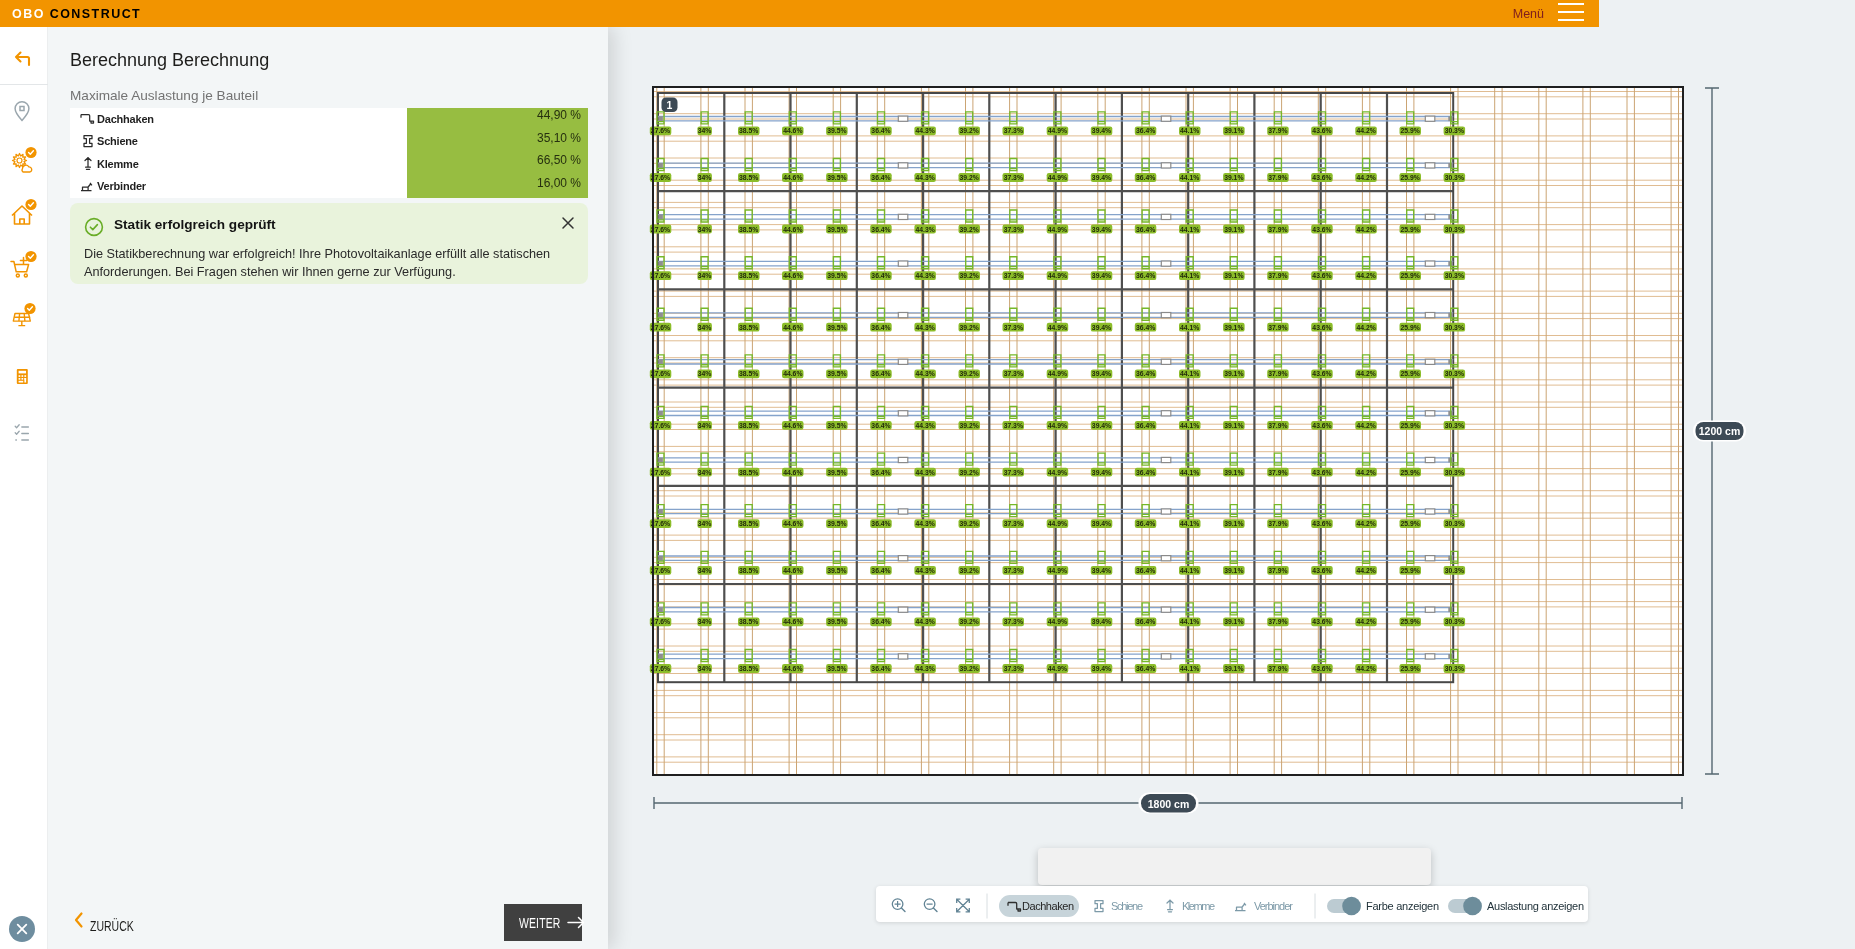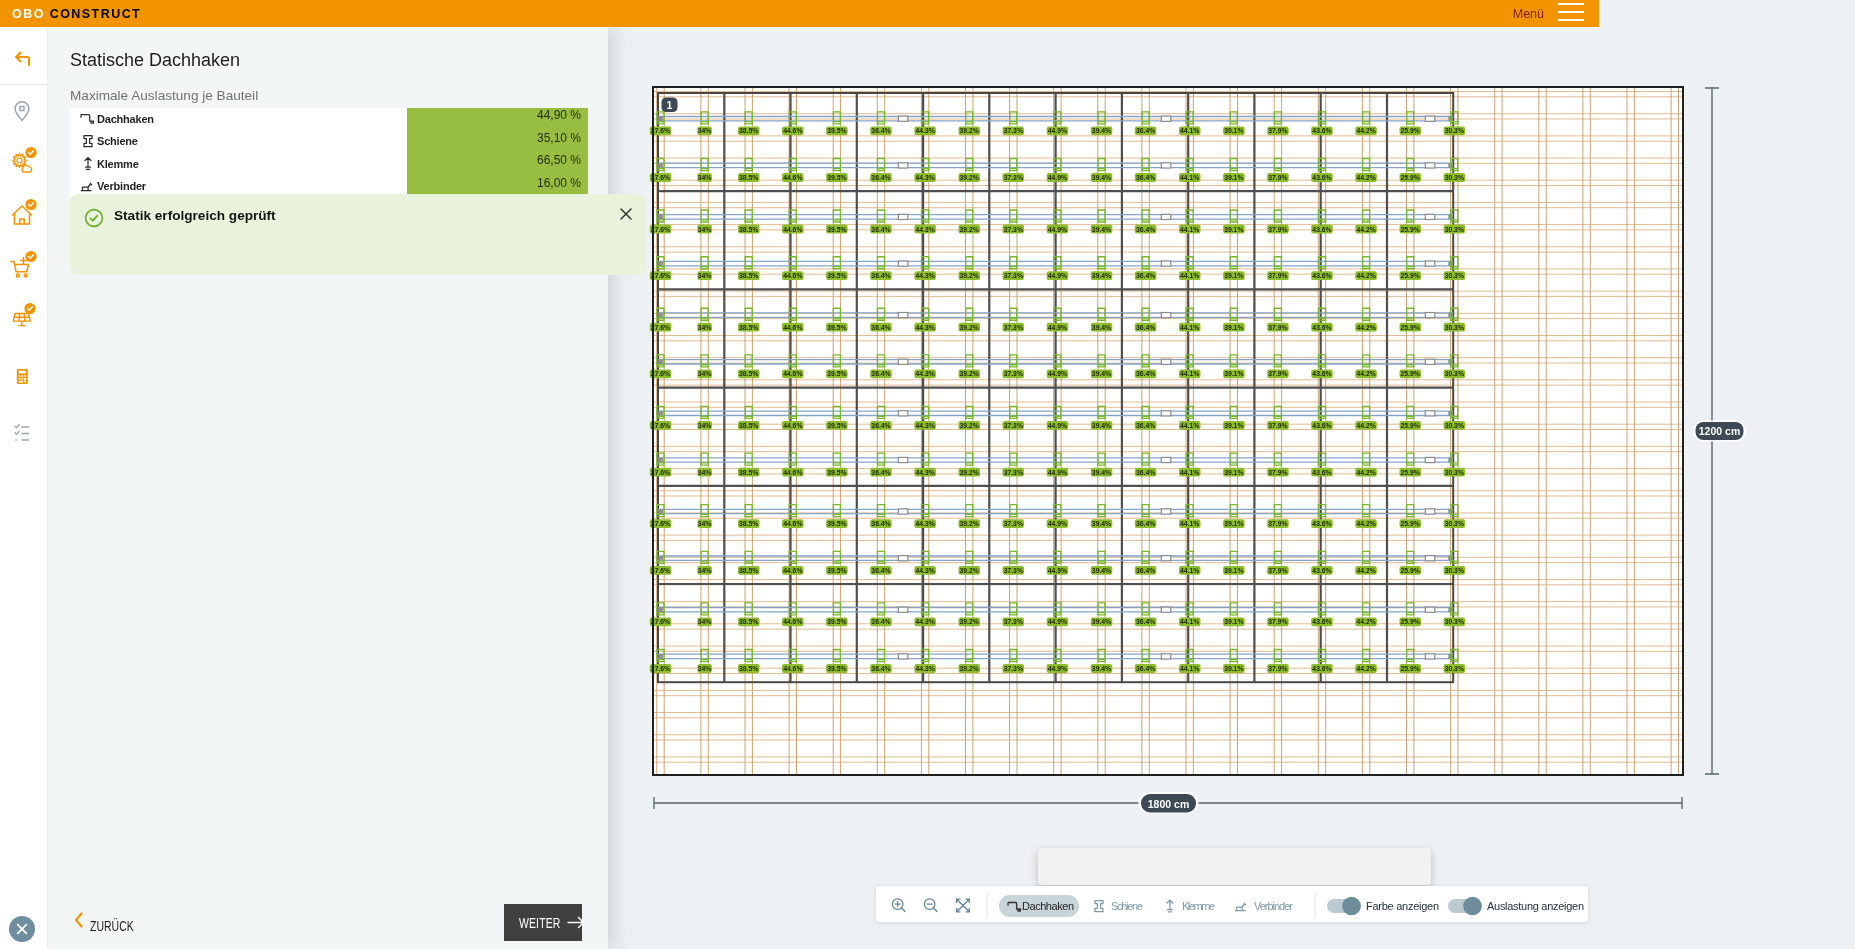--- a/index.html
+++ b/index.html
@@ -13,21 +13,21 @@
 #sidebar{position:absolute;left:0;top:27px;width:48px;height:922px;background:#fff;z-index:20;border-right:1px solid #eceeef}
 #panel{position:absolute;left:48px;top:27px;width:560px;height:922px;background:#f3f6f7;z-index:10;box-shadow:6px 0 18px rgba(0,0,0,.13)}
 #main{position:absolute;left:608px;top:27px;width:1247px;height:922px;background:#edf1f3}
 h1{position:absolute;left:22px;top:23px;font-size:18px;font-weight:400;color:#1d1d1b;letter-spacing:0}
 .sub{position:absolute;left:22px;top:61px;font-size:13.6px;color:#737373}
 #table{position:absolute;left:22px;top:81px;width:518px;height:90px;background:#fff}
 #table .green{position:absolute;right:0;top:0;width:181px;height:90px;background:#97bd41}
 .trow{position:absolute;left:0;width:518px;height:22.5px;font-size:12.5px}
 .trow .lbl{position:absolute;left:27px;top:4.5px;font-weight:bold;color:#1f1f1f;font-size:11px;letter-spacing:-.2px}
 .trow .val{position:absolute;right:7px;top:0;color:#26300f;font-size:12px}
-#alert{position:absolute;left:22px;top:167px;width:576px;height:81px;background:#e9f3dc;border-radius:8px}
+#alert{position:absolute;left:22px;top:176px;width:518px;height:81px;background:#e9f3dc;border-radius:8px}
 #alert .ttl{position:absolute;left:44px;top:14px;font-size:13.6px;font-weight:bold;color:#141414}
 #alert .body{position:absolute;left:14px;top:42px;font-size:12.7px;color:#2a2a2a;line-height:18.2px;white-space:nowrap}
 #alert .x{position:absolute;right:13px;top:13px;width:14px;height:14px}
 #zuruck{position:absolute;left:42px;top:890px;font-size:15px;color:#1d1d1b;letter-spacing:0;transform:scaleX(.7);transform-origin:left center}
 #weiter{position:absolute;left:456px;top:876.5px;width:78px;height:37px;background:#404040}
 #weiter span{position:absolute;left:15px;top:11px;color:#fff;font-size:14.5px;font-weight:400;transform:scaleX(.72);transform-origin:left center;letter-spacing:.2px}
 #closecircle{position:absolute;left:8.7px;top:916px;width:26px;height:26px;border-radius:50%;background:#6e8d9f;z-index:25}
 #graybar{position:absolute;left:430px;top:821px;width:393px;height:37px;background:#f1f1f1;border-radius:4px;box-shadow:0 3px 8px rgba(0,0,0,.22)}
 #toolbar{position:absolute;left:268px;top:859px;width:712px;height:36px;background:#fff;border-radius:4px;box-shadow:0 1px 4px rgba(0,0,0,.12)}
 </style></head>
@@ -603,21 +603,21 @@
         <rect x="451" y="13" width="34" height="14" rx="7" fill="#bccbd2"></rect>
         <circle cx="475.5" cy="20" r="9.3" fill="#6d8d9b"></circle>
         <text x="490" y="24" font-size="11" textLength="73" fill="#22333b" font-family="Liberation Sans, sans-serif">Farbe anzeigen</text>
         <rect x="572" y="13" width="34" height="14" rx="7" fill="#bccbd2"></rect>
         <circle cx="596.5" cy="20" r="9.3" fill="#6d8d9b"></circle>
         <text x="611" y="24" font-size="11" textLength="97" fill="#22333b" font-family="Liberation Sans, sans-serif">Auslastung anzeigen</text>
       </svg>
     </div>
 </div>
 <div id="panel">
-  <h1>Statische Dachhaken</h1>
+  <h1>Berechnung Berechnung</h1>
   <div class="sub">Maximale Auslastung je Bauteil</div>
   <div id="table">
     <div class="green"></div>
     <div style="position:absolute;left:3px;top:-2px;width:30px;height:100px">
         <svg width="30" height="100" viewBox="0 0 30 100" style="position:absolute;left:0;top:0">
           <path transform="translate(7,5) scale(1.0)" d="M1 3.5H8.5a1.2 1.2 0 0 1 1.2 1.2V10h3.2M1 3.5V6.8M11 10v2h2.5v-2z" stroke="#2b2b2b" stroke-width="1.25" fill="none" stroke-linejoin="round"></path>
           <path transform="translate(8,28) scale(1.0)" d="M3 1.5h8v3.2H8.6v4.6H11v3.2H3v-3.2h2.4V4.7H3z" stroke="#2b2b2b" stroke-width="1.25" fill="none" stroke-linejoin="round"></path>
           <path transform="translate(8,50.5) scale(1.0)" d="M7 1.2 10 4M7 1.2 4 4M7 1.2V10M4.6 10.7h4.8M5.4 12.8h3.2" stroke="#2b2b2b" stroke-width="1.25" fill="none" stroke-linecap="round"></path>
           <path transform="translate(7,73) scale(1.0)" d="M1 11.5h10.5M2.5 11.5V8h5.6v3.5M8.1 8 11 4.5m.9 1.8L10 3.8" stroke="#2b2b2b" stroke-width="1.25" fill="none" stroke-linejoin="round"></path>
         </svg>
@@ -641,20 +641,21 @@
   </div>
   <div id="alert">
     <svg class="abs" style="left:12px;top:12px" width="24" height="24" viewBox="0 0 24 24">
       <circle cx="12" cy="12" r="8.4" stroke="#69ad27" stroke-width="1.6" fill="none"></circle>
       <path d="M8.4 12.2l2.4 2.4 4.6-5" stroke="#69ad27" stroke-width="1.6" fill="none" stroke-linecap="round" stroke-linejoin="round"></path>
     </svg>
     <div class="ttl">Statik erfolgreich geprüft</div>
     <svg class="x" viewBox="0 0 14 14">
         <path d="M2 2l10 10M12 2L2 12" stroke="#333" stroke-width="1.5" stroke-linecap="round"></path>
       </svg>
+    <div class="body">Die Statikberechnung war erfolgreich! Ihre Photovoltaikanlage erfüllt alle statischen<br>Anforderungen. Bei Fragen stehen wir Ihnen gerne zur Verfügung.</div>
   </div>
   <svg class="abs" style="left:24px;top:884px" width="14" height="18" viewBox="0 0 14 18">
     <path d="M9.5 2.5 4 9l5.5 6.5" stroke="#f29400" stroke-width="2.2" fill="none" stroke-linecap="round" stroke-linejoin="round"></path>
   </svg>
   <div id="zuruck">ZURÜCK</div>
   <div id="weiter">
       <span>WEITER</span>
     <svg class="abs" style="left:62px;top:11px" width="22" height="15" viewBox="0 0 22 15">
       <path d="M2 7.5h15M12.5 2.5l5 5-5 5" stroke="#fff" stroke-width="1.5" fill="none" stroke-linecap="round" stroke-linejoin="round"></path>
     </svg>

